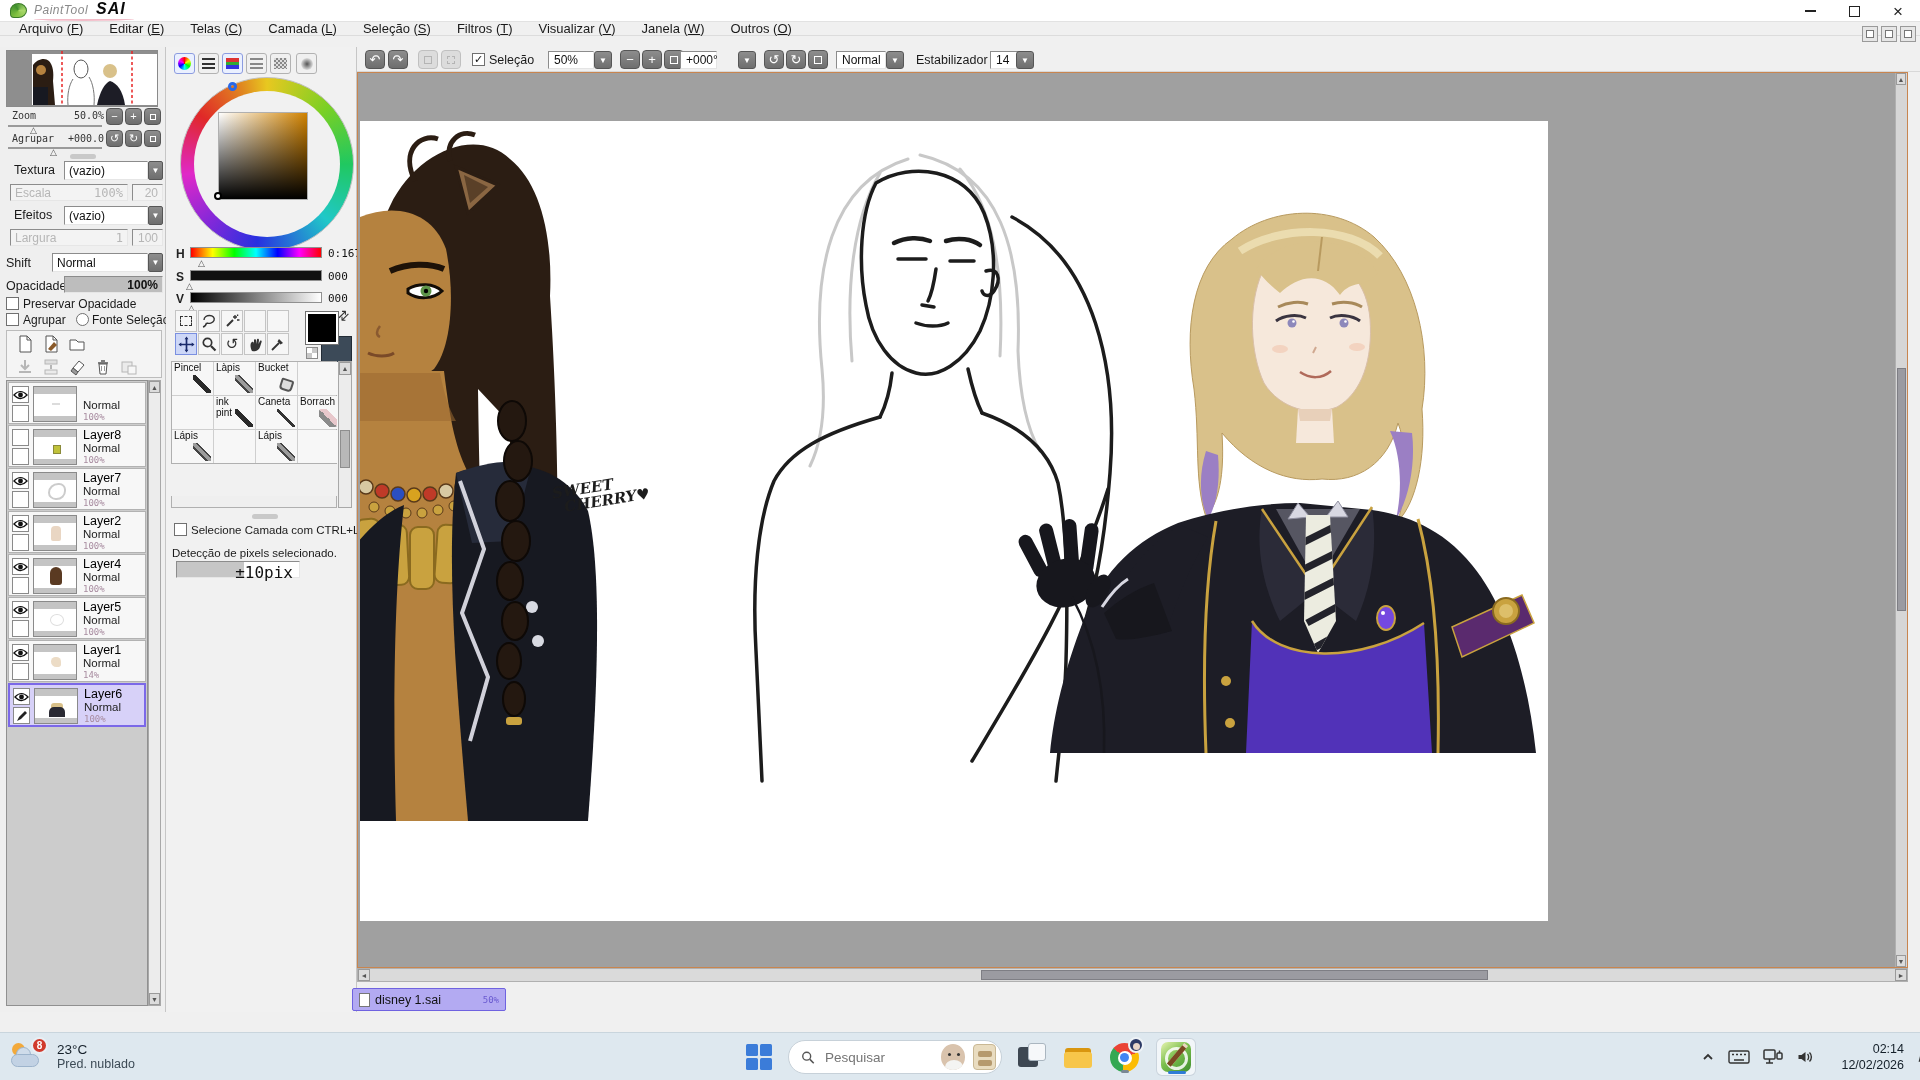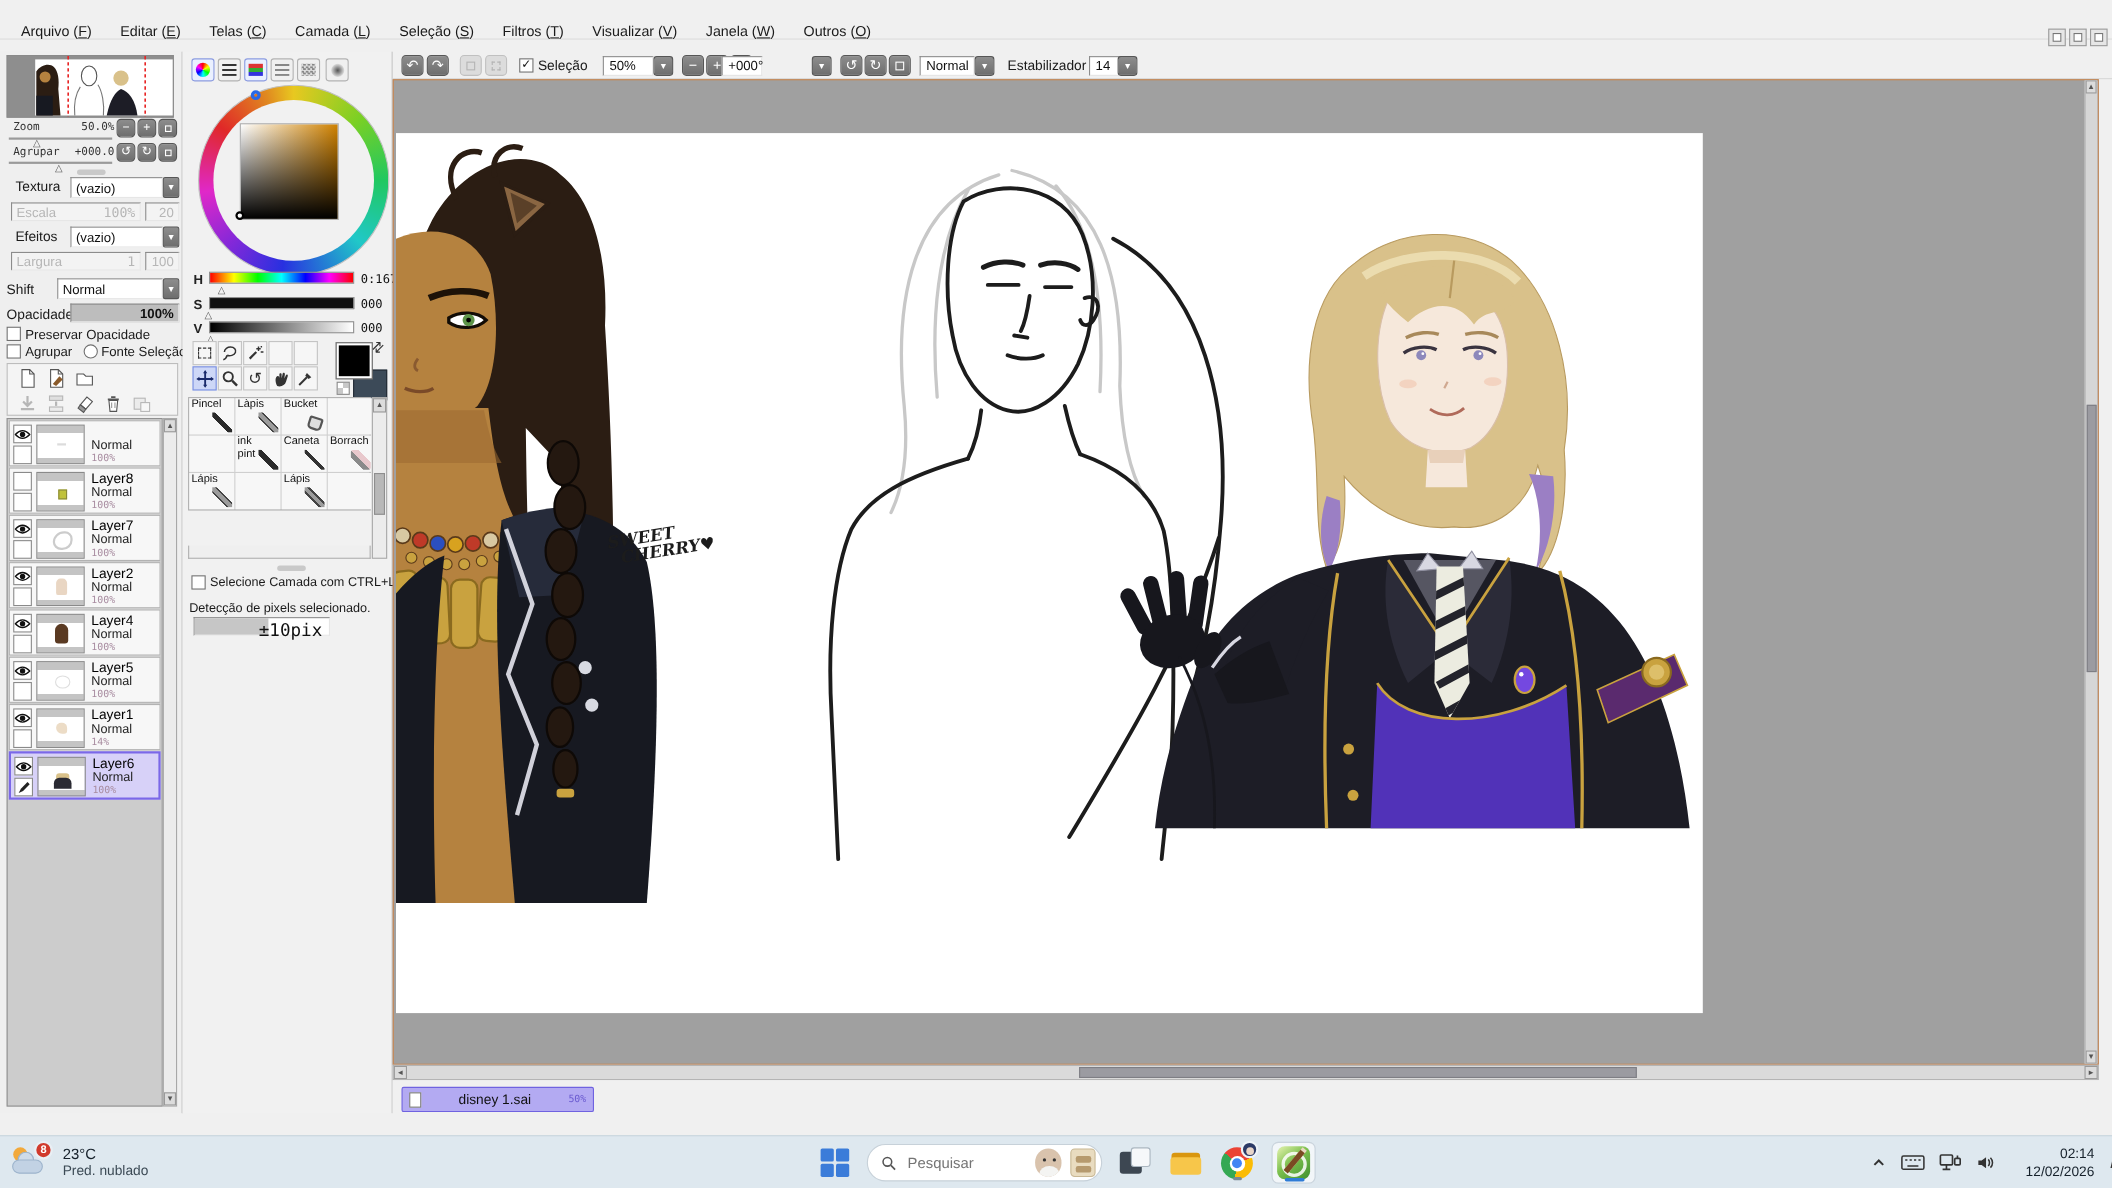--- a/index.html
+++ b/index.html
@@ -127,22 +127,22 @@
   .workspace{left:357px;top:72px;width:1551px;height:896px;background:#a0a0a0;border:1px solid #c8854f;overflow:hidden;}
   .white-canvas{position:absolute;left:2px;top:48px;width:1188px;height:800px;background:#fff;}
   .signature{position:absolute;left:193px;top:358px;transform:rotate(-9deg);font-family:"DejaVu Serif",serif;
       font-style:italic;font-weight:bold;font-size:15px;color:#1c1c1c;line-height:1.0;}
   .signature .l2{margin-left:10px;}
   .vscroll{position:absolute;right:0;top:0;bottom:0;width:12px;background:#d6d6d6;border-left:1px solid #b0b0b0;}
   .vthumb{position:absolute;left:1px;width:9px;background:#9b9ba1;border:1px solid #7e7e84;}
   .hscroll{left:357px;top:968px;width:1551px;height:14px;background:#dadada;border:1px solid #b0b0b0;}
   .hthumb{position:absolute;top:1px;height:10px;background:#9b9ba1;border:1px solid #7e7e84;}
   .tabrow{left:357px;top:982px;width:1563px;height:30px;background:#f0f0f0;}
-  .doc-tab{left:365px;top:988px;width:175px;height:23px;background:#b3aaf2;border:1.5px solid #6f62e0;border-radius:2px;
-      display:flex;align-items:center;padding:0 6px;gap:5px;text-align:center;}
+  .doc-tab{left:352px;top:988px;width:154px;height:23px;background:#b3aaf2;border:1.5px solid #6f62e0;border-radius:2px;
+      display:flex;align-items:center;padding:0 6px;gap:5px;}
   .doc-tab .pg{width:11px;height:14px;background:#fff;border:1px solid #777;}
   .doc-tab .nm{font-size:12.5px;color:#111;flex:1;}
   .doc-tab .zm{font-size:9px;color:#6a5ad0;font-family:"DejaVu Sans Mono",monospace;}
 
   
   .statusbar{left:0;top:1012px;width:1920px;height:20px;background:#f0f0f0;border-top:1px solid #cfcfcf;
       display:flex;align-items:center;justify-content:flex-end;gap:4px;padding-right:4px;}
   .mem{font-size:12px;color:#222;margin-right:4px;}
   .badge{height:15px;padding:0 3px;font-size:9.5px;border:1px solid #909090;background:#e9e9e9;border-radius:2px;
       display:flex;align-items:center;color:#222;}
@@ -196,20 +196,29 @@
   .clock{width:78px;text-align:right;font-size:12.5px;color:#15202a;line-height:1.3;}
   svg.g{display:block;}
 
   u{text-decoration:underline;}
 </style>
 </head>
 <body>
 
 <div class="screen">
 
+  <div class="ab titlebar">
+    <div class="ab logo-leaf"></div>
+    <div class="ab brand">PaintTool</div>
+    <div class="ab brand-sai">SAI</div>
+    <div class="ab brand-flourish"></div>
+    <div class="ab winbtn wb-min" style="left:1788px;"></div>
+    <div class="ab winbtn wb-max" style="left:1832px;"></div>
+    <div class="ab winbtn wb-close" style="left:1876px;">×</div>
+  </div>
 
   <div class="ab menubar">
     <div style="display:flex;">
         <div class="menu-item">Arquivo (<u>F</u>)</div>
         <div class="menu-item">Editar (<u>E</u>)</div>
         <div class="menu-item">Telas (<u>C</u>)</div>
         <div class="menu-item">Camada (<u>L</u>)</div>
         <div class="menu-item">Seleção (<u>S</u>)</div>
         <div class="menu-item">Filtros (<u>T</u>)</div>
         <div class="menu-item">Visualizar (<u>V</u>)</div>
@@ -234,21 +243,21 @@
     </div>
   <span class="ab chk" style="left:472px;top:53px;">✓</span>
   <span class="ab lab" style="left:489px;top:53px;">Seleção</span>
   <div class="ab combo-val" style="left:548px;width:46px;">50%</div>
   <div class="ab dd" style="left:594px;">▼</div>
   <div class="ab db" style="left:620px;">−</div>
   <div class="ab db" style="left:642px;">+</div>
   <div class="ab db" style="left:664px;">
       <span class="sq"></span>
     </div>
-  <div class="ab combo-val" style="left:656px;width:37px;">+000°</div>
+  <div class="ab combo-val" style="left:680px;width:37px;">+000°</div>
   <div class="ab dd" style="left:738px;">▼</div>
   <div class="ab db" style="left:764px;">↺</div>
   <div class="ab db" style="left:786px;">↻</div>
   <div class="ab db" style="left:808px;">
       <span class="sq"></span>
     </div>
   <div class="ab combo-val" style="left:836px;width:50px;">Normal</div>
   <div class="ab dd" style="left:886px;">▼</div>
   <span class="ab lab" style="left:916px;top:53px;">Estabilizador</span>
   <div class="ab combo-val" style="left:990px;width:38px;">14</div>

